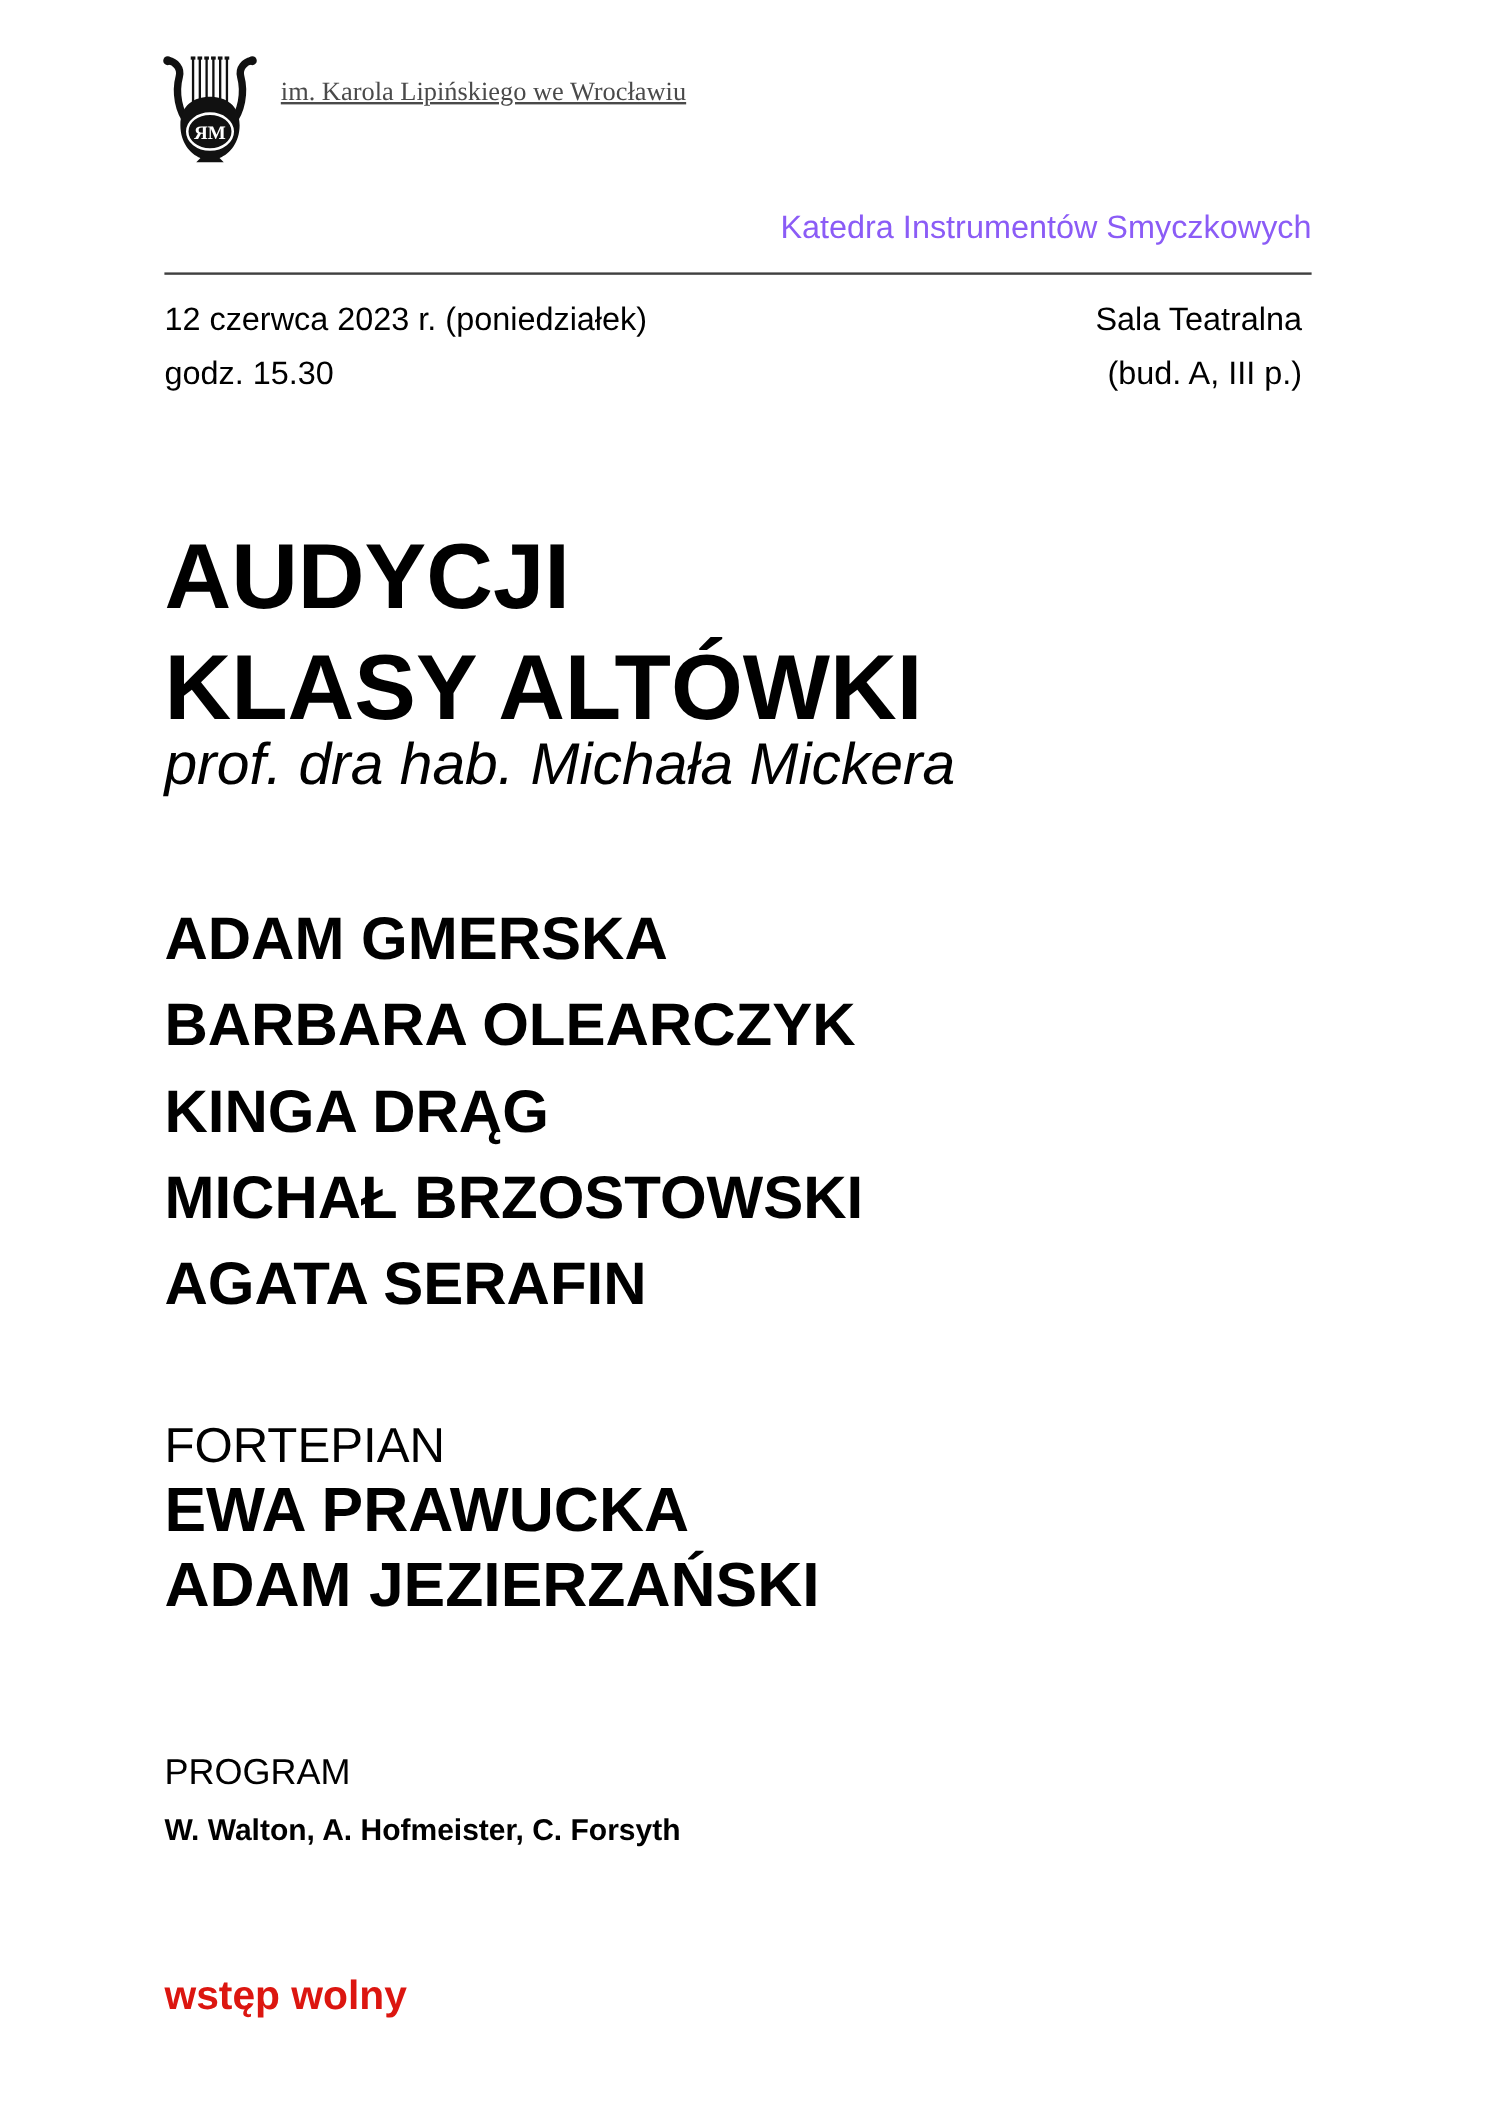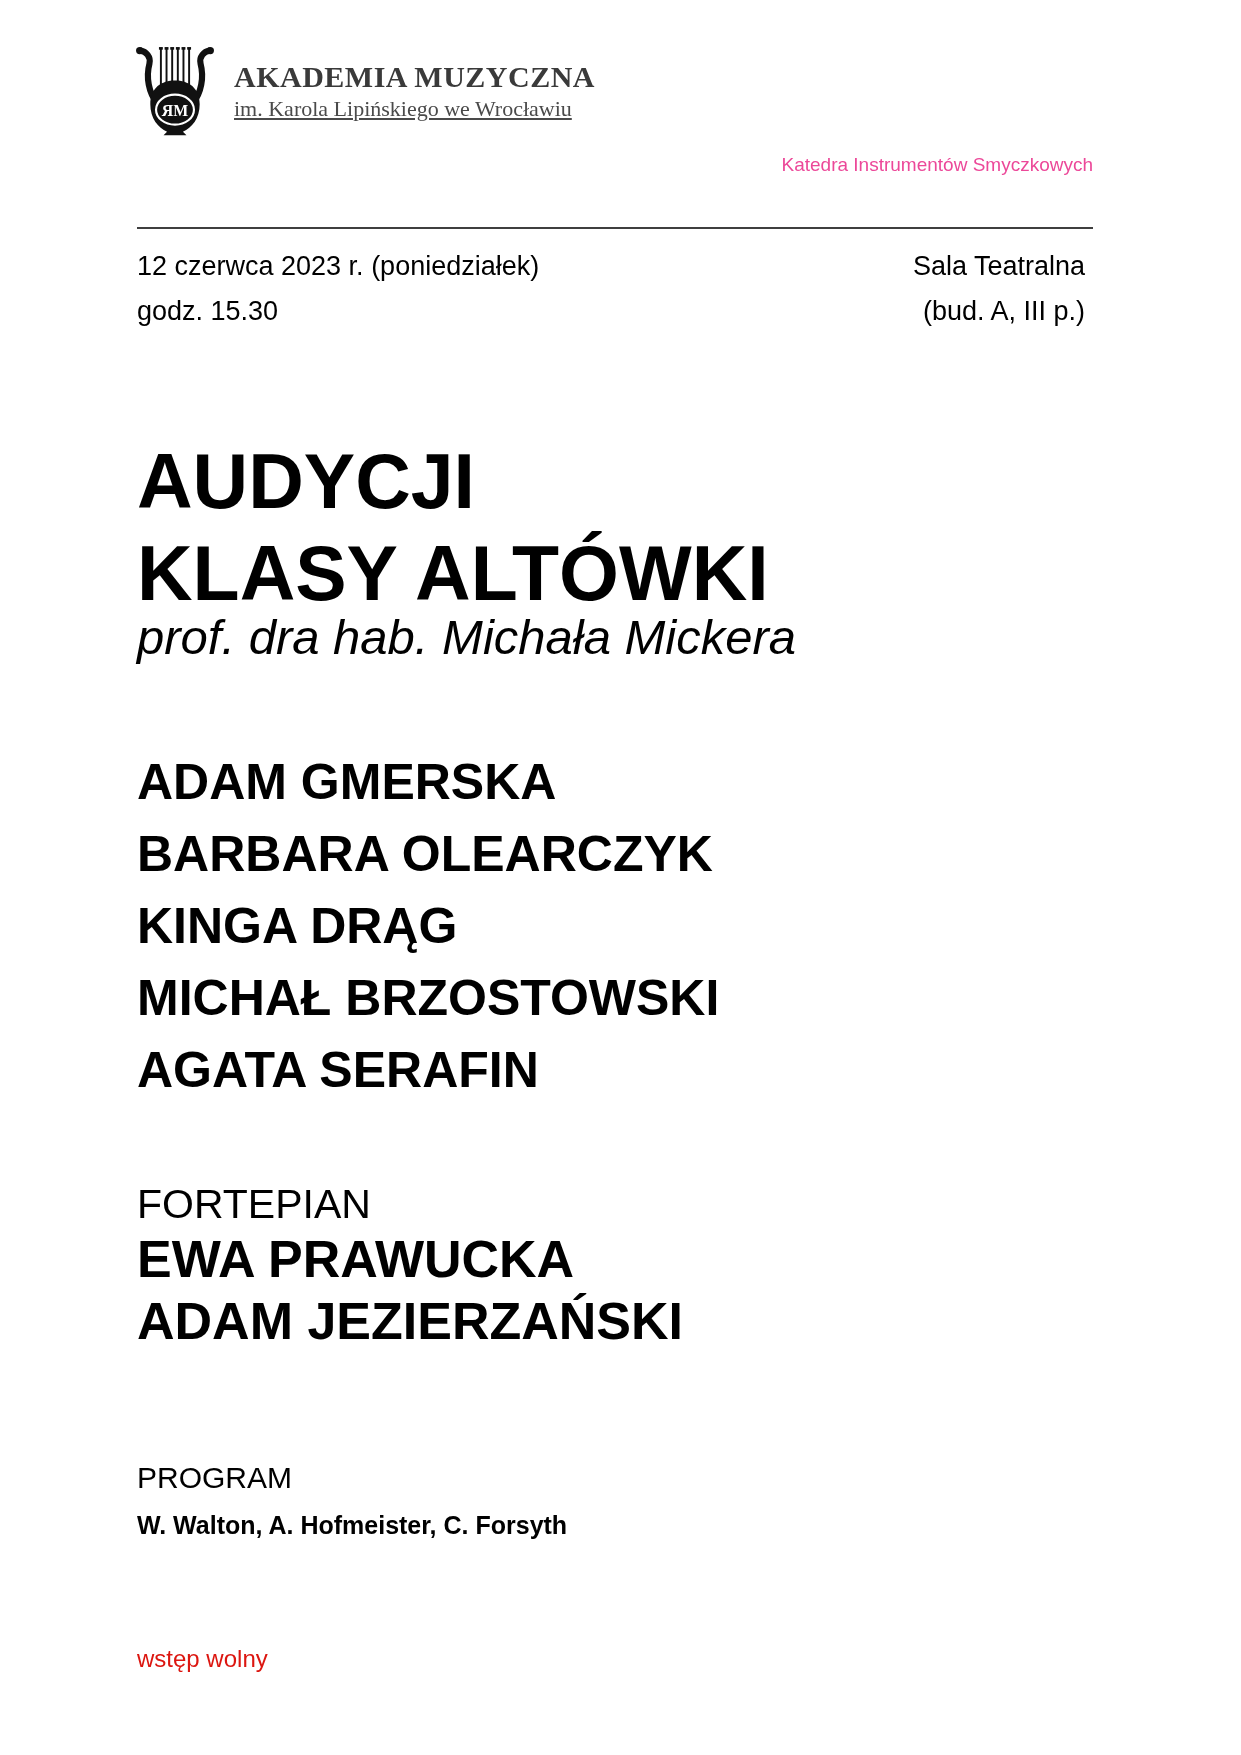--- a/index.html
+++ b/index.html
@@ -12,36 +12,36 @@
     overflow:hidden;
   }
   
   .logo-row{position:absolute;left:130px;top:40px;display:flex;align-items:flex-start;}
   .lyre{width:90px;height:97px;flex:0 0 auto;}
   .logo-text{margin-left:14px;padding-top:20px;font-family:"Liberation Serif", serif;}
   .org-name{font-size:30px;font-weight:600;color:#3a3a3a;letter-spacing:.5px;line-height:1.1;}
   .org-sub{font-size:22px;color:#4a4a4a;line-height:1.2;margin-top:3px;text-decoration:underline;}
   
   .content-col{position:absolute;left:137px;width:956px;}
-  .department{top:154px;text-align:right;font-size:19px;color:#ec4899;}
+  .department{top:174px;text-align:right;font-size:27px;color:#8b5cf6;}
   .divider{position:absolute;left:137px;top:227px;width:956px;height:0;border-top:2px solid #3f3f3f;}
   .info-row{display:flex;justify-content:space-between;font-size:27px;color:#000;gap:17px;}
   .info-row-1{top:251px;}
   .info-row-2{top:296px;}
   .info-right{padding-right:8px;}
   
   .center{color:#000;}
   .title-block{top:435px;font-size:77px;font-weight:bold;line-height:92px;letter-spacing:0;}
   .professor{top:612px;font-size:49px;font-style:italic;line-height:1.05;}
   .performers{top:746px;font-size:50px;font-weight:bold;line-height:72px;}
   .fortepian{top:1183px;font-size:41px;line-height:1.05;}
   .pianists{top:1228px;font-size:52px;font-weight:bold;line-height:62px;}
   .program-label{top:1462px;font-size:30px;line-height:1.05;}
   .program-composers{top:1512px;font-size:25px;font-weight:bold;line-height:1.05;}
-  .admission{top:1646px;font-size:24px;line-height:1.05;}
+  .admission{top:1646px;font-size:34px;line-height:1.05;font-weight:bold;}
 </style>
 </head>
 <body>
 
 <div class="page">
 
   <div class="logo-row">
     <svg class="lyre" viewBox="0 0 100 110" xmlns="http://www.w3.org/2000/svg">
 
       <g stroke="#111" stroke-width="2.2">
@@ -66,21 +66,20 @@
       <path d="M70,72 C80,60 83,42 79,27 C77,19 83,13 89,12" fill="none" stroke="#111" stroke-width="7" stroke-linecap="round"></path>
       <circle cx="10" cy="12" r="4.2" fill="#111"></circle>
       <circle cx="90" cy="12" r="4.2" fill="#111"></circle>
 
       <path d="M50,46 C35,46 22,54 22,73 C22,89 31,100 41,104 L37,108 L63,108 L59,104 C69,100 78,89 78,73 C78,54 65,46 50,46 Z" fill="#111"></path>
 
       <ellipse cx="50" cy="79" rx="21.5" ry="17" fill="none" stroke="#ffffff" stroke-width="2.4"></ellipse>
       <text x="50" y="86" text-anchor="middle" font-family="Liberation Serif, serif" font-weight="bold" font-size="18" fill="#ffffff">ЯM</text>
     </svg>
     <div class="logo-text">
-      <div class="org-name">AKADEMIA MUZYCZNA</div>
       <div class="org-sub">im. Karola Lipińskiego we Wrocławiu</div>
     </div>
   </div>
 
   <div class="content-col department">Katedra Instrumentów Smyczkowych</div>
 
   <div class="divider"></div>
 
   <div class="content-col info-row info-row-1">
     <span>12 czerwca 2023 r. (poniedziałek)</span>

